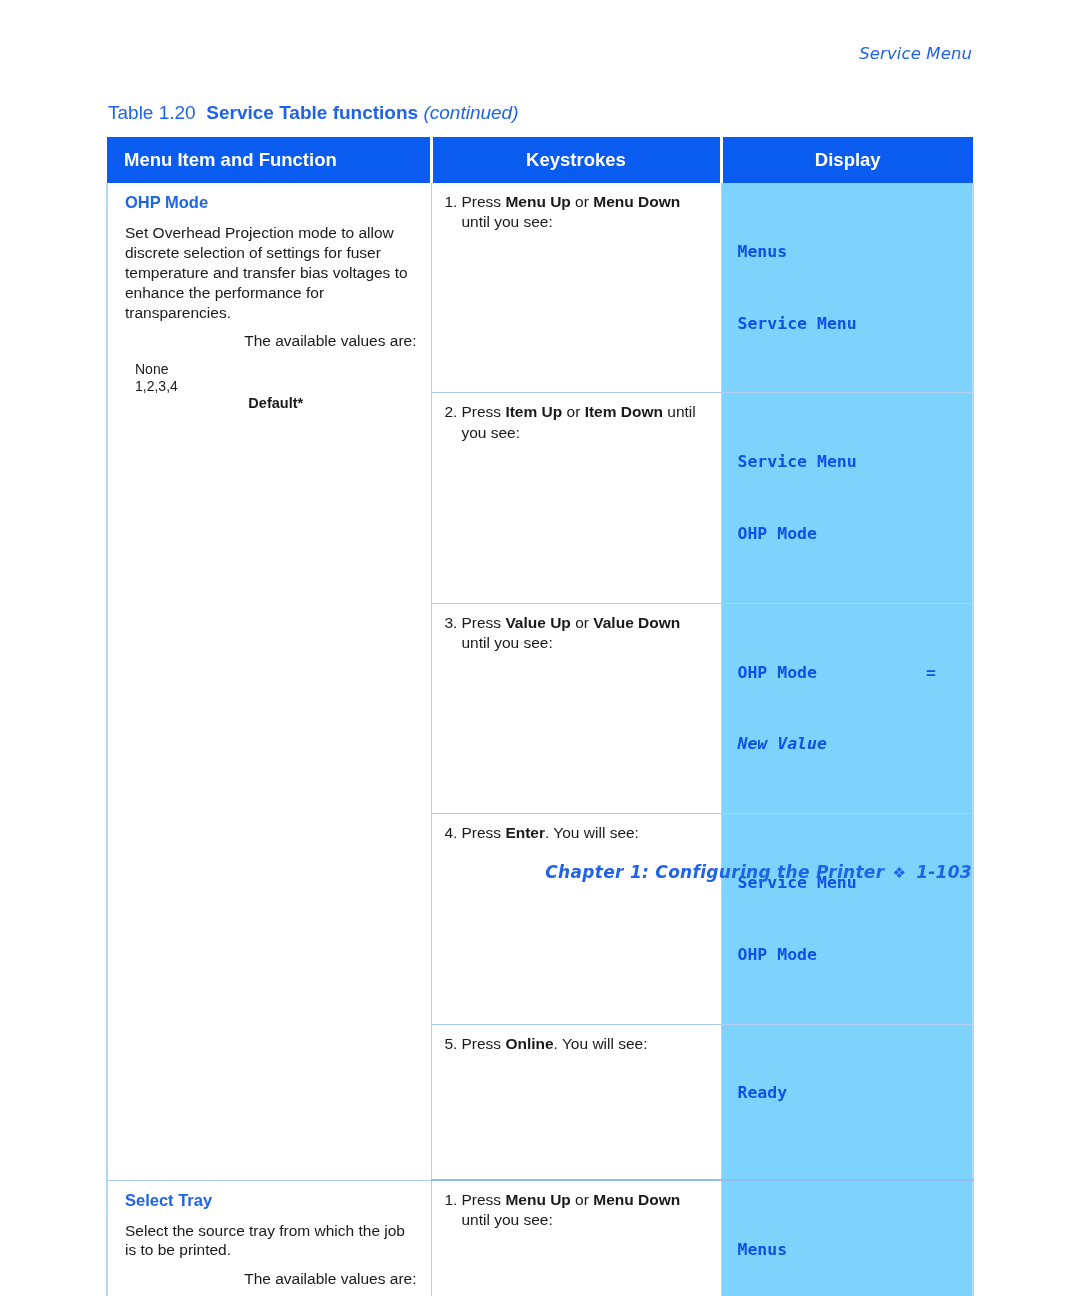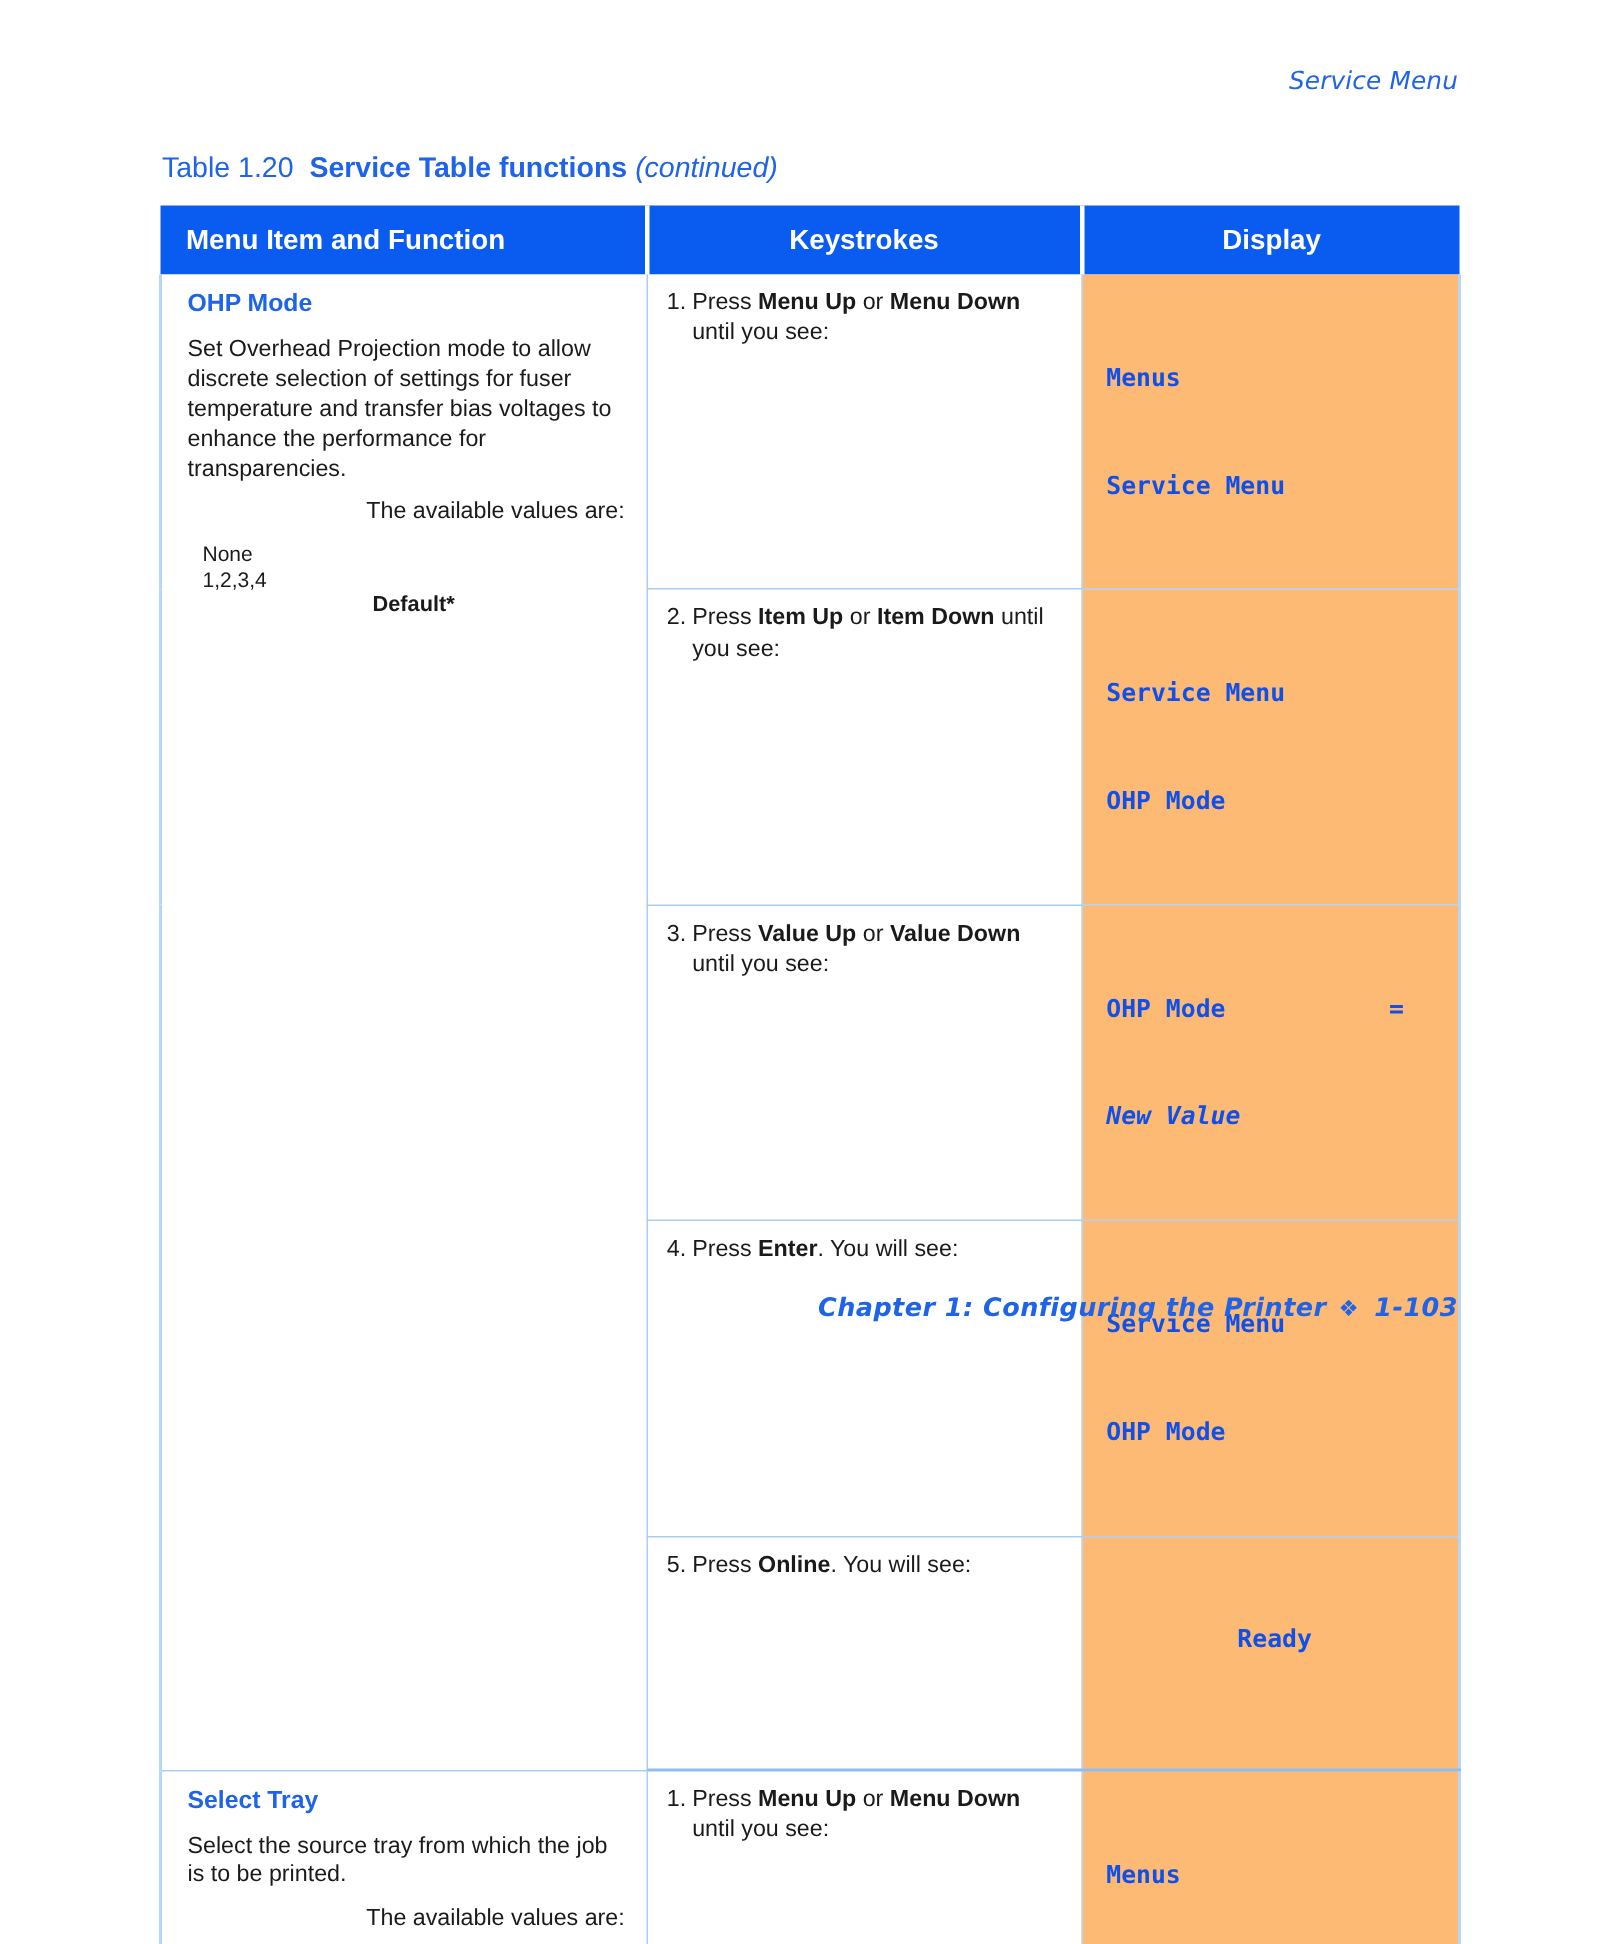--- a/index.html
+++ b/index.html
@@ -86,21 +86,21 @@
     border-bottom: 1px solid #aacdf5;
     padding: 7px 14px 12px 17px;
     background: #ffffff;
   }
   td.keys {
     border-right: 1px solid #b7d6f7;
     background: #ffffff;
     padding-left: 13px;
   }
   td.disp {
-    background: #fdba74;
+    background: #7dd3fc;
     border-right: 2px solid #b7d6f7;
     border-bottom: 1px solid #b7cef0;
     padding: 9px 10px 9px 16px;
     font-family: "DejaVu Sans Mono", monospace;
     font-size: 16.5px;
     font-weight: bold;
     color: #1050e8;
     line-height: 1.45;
     letter-spacing: 0px;
     white-space: pre;
@@ -257,21 +257,21 @@
         </td>
       </tr>
 
       <tr class="section-end">
         <td class="keys">
           <div class="kstep">
             <span class="n">5.</span>
             <span class="t"><span>Press </span><b>Online</b><span>. You will see:</span></span>
           </div>
         </td>
-        <td class="disp" style="padding-bottom:26px;text-align:center;">
+        <td class="disp" style="padding-bottom:26px;">
           <div><span>Ready</span></div>
         </td>
       </tr>
 
       <tr>
         <td class="desc" rowspan="5">
           <div class="item-head">Select Tray</div>
           <p class="para">Select the source tray from which the job is to be printed.</p>
           <p class="para tight">The available values are:</p>
 

